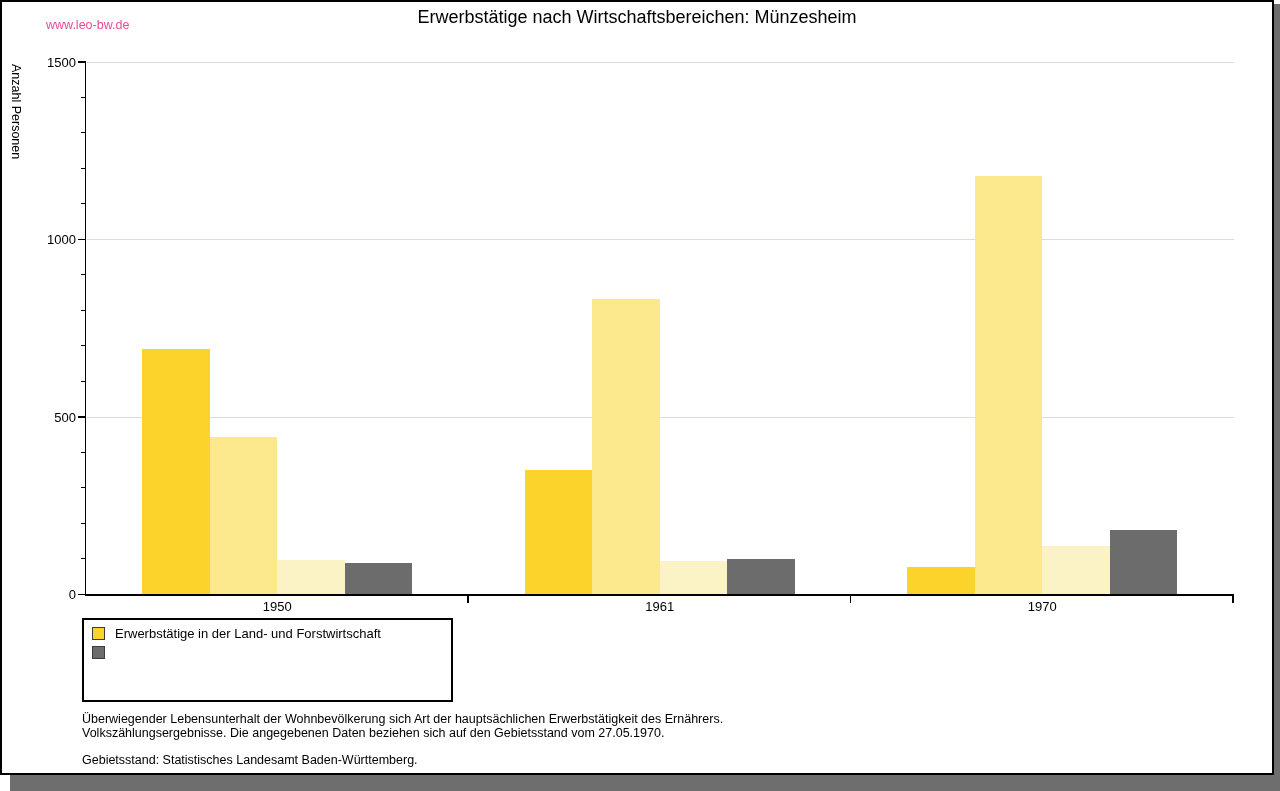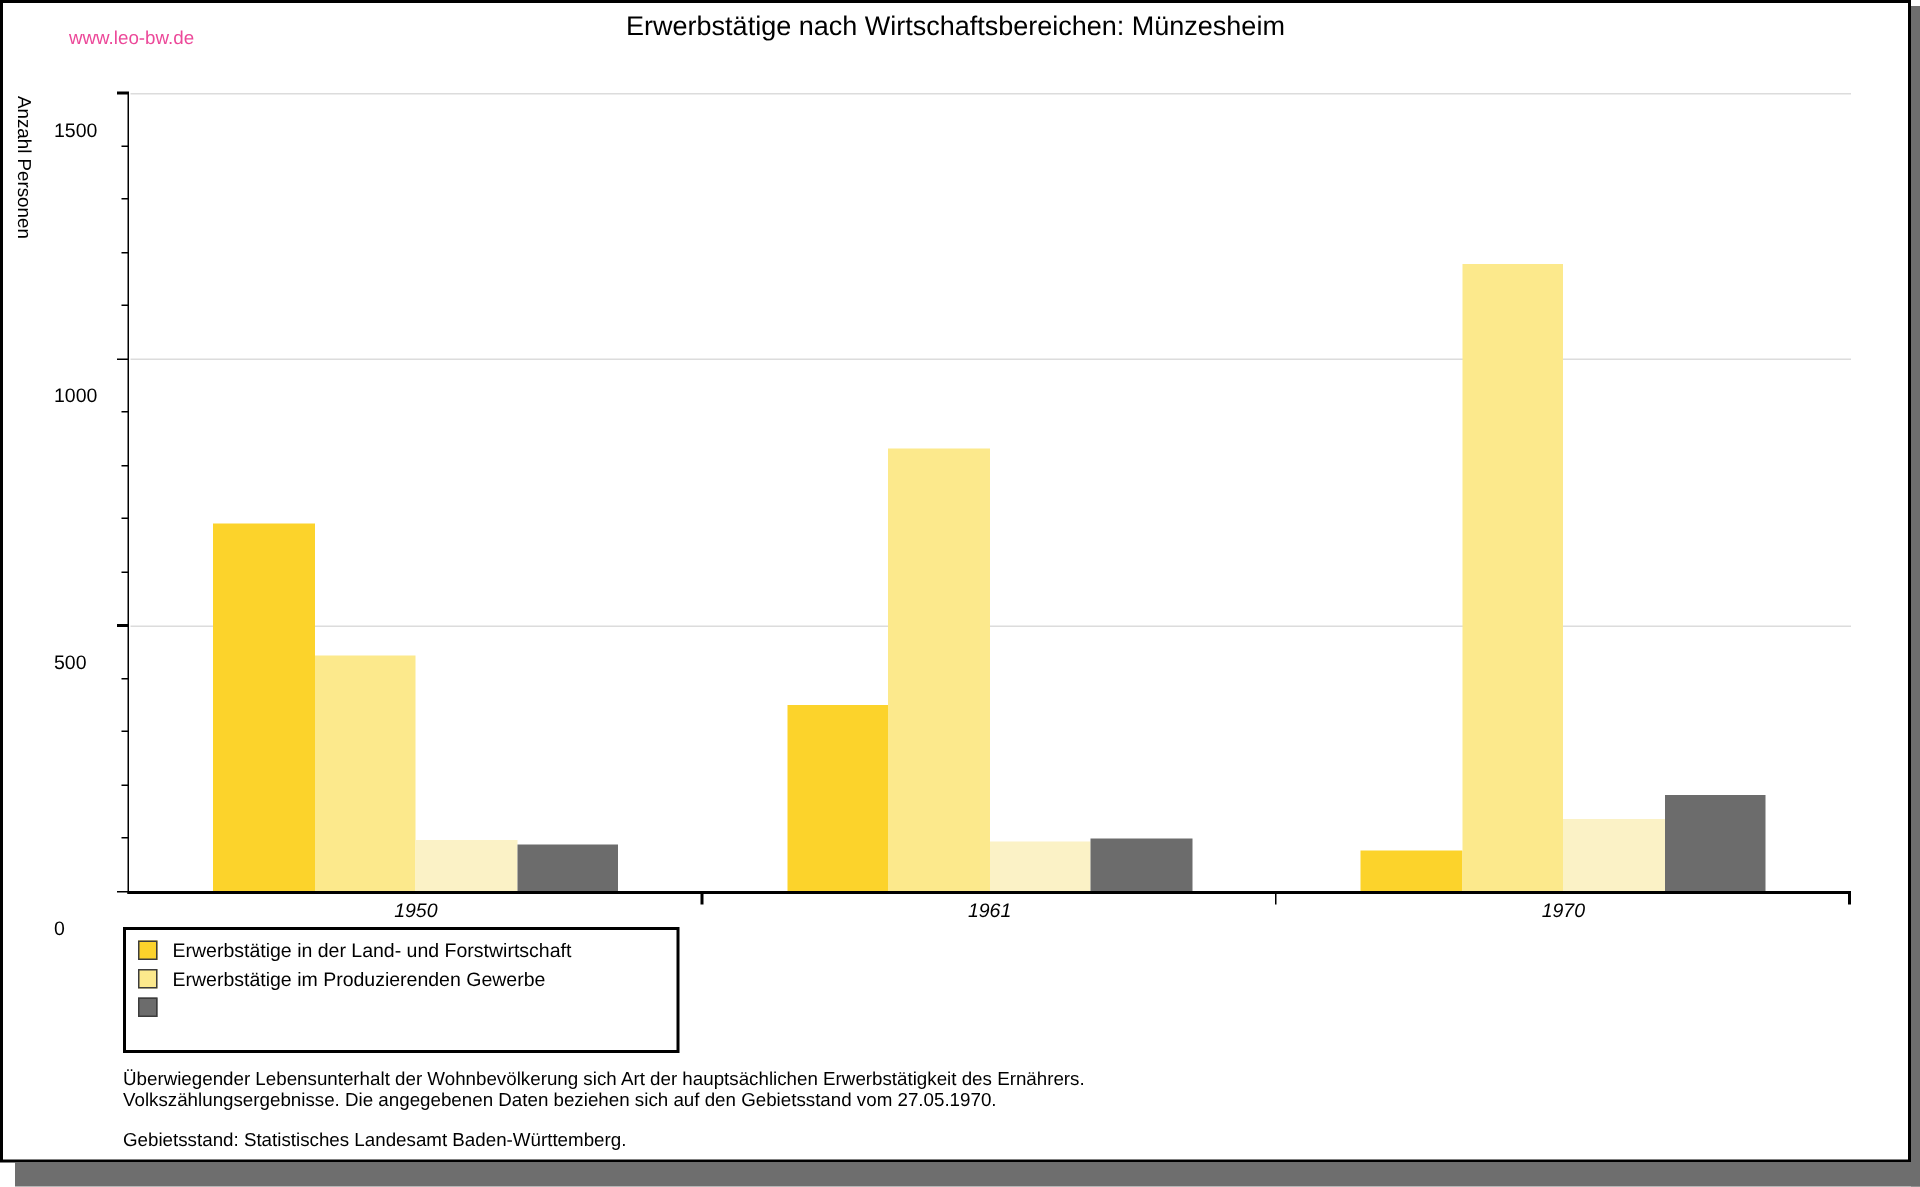--- a/index.html
+++ b/index.html
@@ -7,22 +7,22 @@
        font-family:"Liberation Sans",sans-serif;color:#000;}
   .shadow-right{position:absolute;top:4px;right:0;width:6px;height:787px;background:#6e6e6e;}
   .shadow-bottom{position:absolute;left:10px;top:775px;width:1270px;height:16px;background:#6e6e6e;}
   .window{position:absolute;left:0;top:0;width:1274px;height:775px;background:#fff;
           border:2px solid #000;box-sizing:border-box;}
   .watermark{position:absolute;left:8px;top:16px;font-size:12.5px;color:#ec4899;margin-left:36px;}
   .title{position:absolute;left:0;top:5px;width:100%;text-align:center;font-size:18px;color:#000;}
   .ylabel{position:absolute;left:21px;top:62px;font-size:12.5px;white-space:nowrap;
           transform:rotate(90deg);transform-origin:0 0;}
   #plot{position:absolute;left:0;top:0;width:1274px;height:775px;}
-  .ytick-label{position:absolute;font-size:13px;text-align:left;width:40px;margin-top:24px;}
-  .xtick-label{position:absolute;font-size:13px;text-align:center;width:80px;font-style:italic;}
+  .ytick-label{position:absolute;font-size:13px;text-align:right;width:40px;}
+  .xtick-label{position:absolute;font-size:13px;text-align:center;width:80px;}
   .legend{position:absolute;left:80px;top:616px;width:371px;height:84px;
           border:2px solid #000;box-sizing:border-box;padding:4px 0 0 8px;}
   .legend-row{display:flex;align-items:center;height:19px;}
   .swatch{width:13px;height:13px;border:1.5px solid #3c3c3c;box-sizing:border-box;
           margin-right:10px;flex:0 0 auto;}
   .legend-label{font-size:13px;white-space:nowrap;}
   .foot1{position:absolute;left:80px;top:710px;font-size:12.5px;}
   .foot2{position:absolute;left:80px;top:724px;font-size:12.5px;}
   .source{position:absolute;left:80px;top:751px;font-size:12.5px;}
 </style>
@@ -82,24 +82,20 @@
       <div style="position: absolute; left: 847.5px; top: 594px; width: 1.5px; height: 7px; background: rgb(0, 0, 0);"></div>
       <div style="position: absolute; left: 1230px; top: 594px; width: 1.5px; height: 7px; background: rgb(0, 0, 0);"></div>
     </div>
 
   <div class="legend">
     <div class="legend-row">
       <span class="swatch" style="background: rgb(252, 211, 43);"></span>
       <span class="legend-label">Erwerbstätige in der Land- und Forstwirtschaft</span>
     </div>
     <div class="legend-row">
-      <span class="swatch" style="background: rgb(252, 233, 140);"></span>
-      <span class="legend-label">Erwerbstätige im Produzierenden Gewerbe</span>
-    </div>
-    <div class="legend-row">
       <span class="swatch" style="background: rgb(108, 108, 108);"></span>
     </div>
   </div>
 
   <div class="foot1">Überwiegender Lebensunterhalt der Wohnbevölkerung sich Art der hauptsächlichen Erwerbstätigkeit des Ernährers.</div>
   <div class="foot2">Volkszählungsergebnisse. Die angegebenen Daten beziehen sich auf den Gebietsstand vom 27.05.1970.</div>
   <div class="source">Gebietsstand: Statistisches Landesamt Baden-Württemberg.</div>
 </div>
 
 </body></html>

